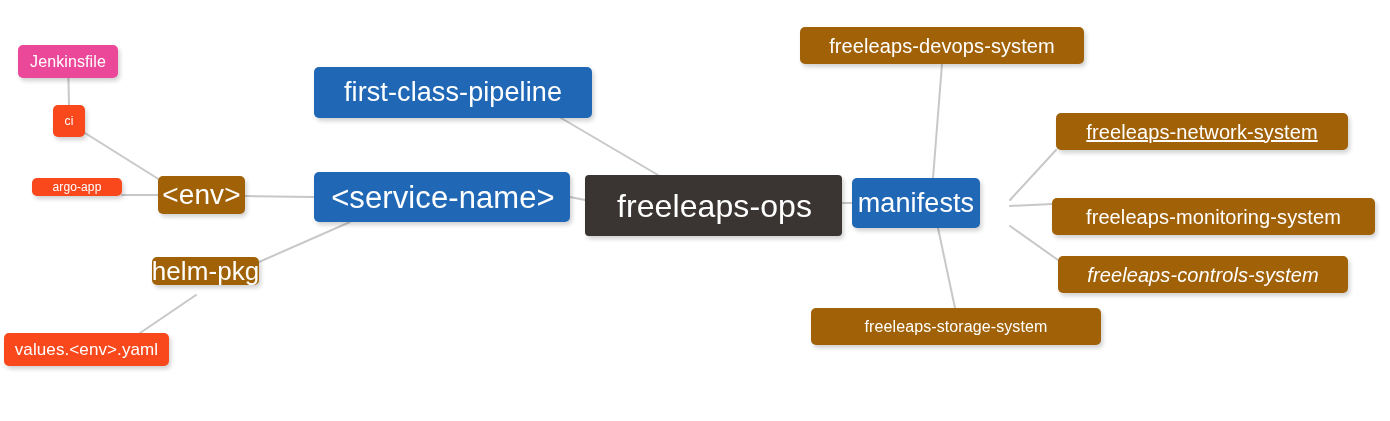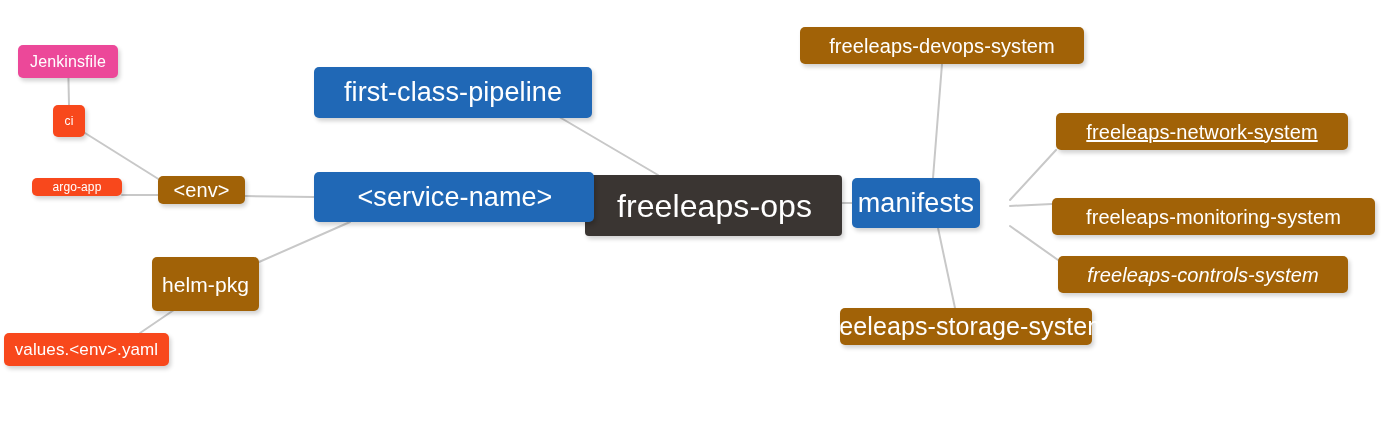--- a/index.html
+++ b/index.html
@@ -60,27 +60,27 @@
       <line x1="842" y1="203" x2="852" y2="203" stroke="#c8c8c8" stroke-width="2" stroke-linecap="round"></line>
       <line x1="942" y1="64" x2="933" y2="178" stroke="#c8c8c8" stroke-width="2" stroke-linecap="round"></line>
       <line x1="1056" y1="150" x2="1010" y2="200" stroke="#c8c8c8" stroke-width="2" stroke-linecap="round"></line>
       <line x1="1052" y1="204" x2="1010" y2="206" stroke="#c8c8c8" stroke-width="2" stroke-linecap="round"></line>
       <line x1="1058" y1="260" x2="1010" y2="226" stroke="#c8c8c8" stroke-width="2" stroke-linecap="round"></line>
       <line x1="955" y1="308" x2="938" y2="228" stroke="#c8c8c8" stroke-width="2" stroke-linecap="round"></line>
     </svg>
   <div id="nodes">
       <div class="node n-root" style="left: 585px; top: 175px; width: 257px; height: 61px; font-size: 32px;">freeleaps-ops</div>
       <div class="node n-blue" style="left: 314px; top: 37px; width: 278px; height: 51px; font-size: 27px; margin-top: 30px;">first-class-pipeline</div>
-      <div class="node n-blue" style="left: 314px; top: 172px; width: 280px; height: 50px; font-size: 27px; padding-left: 12px;">&lt;service-name&gt;</div>
+      <div class="node n-blue" style="left: 314px; top: 172px; width: 256px; height: 50px; font-size: 31px; padding-left: 12px;">&lt;service-name&gt;</div>
       <div class="node n-blue" style="left: 852px; top: 178px; width: 128px; height: 50px; font-size: 27px;">manifests</div>
-      <div class="node n-green" style="left: 158px; top: 176px; width: 87px; height: 28px; font-size: 20px;">&lt;env&gt;</div>
-      <div class="node n-green" style="left: 152px; top: 257px; width: 107px; height: 54px; font-size: 21px;">helm-pkg</div>
+      <div class="node n-green" style="left: 158px; top: 176px; width: 87px; height: 38px; font-size: 28px;">&lt;env&gt;</div>
+      <div class="node n-green" style="left: 152px; top: 257px; width: 107px; height: 28px; font-size: 26px;">helm-pkg</div>
       <div class="node n-green" style="left: 800px; top: 27px; width: 284px; height: 37px; font-size: 20px;">freeleaps-devops-system</div>
       <div class="node n-green" style="left: 1056px; top: 113px; width: 292px; height: 37px; font-size: 20px; text-decoration: underline;">freeleaps-network-system</div>
       <div class="node n-green" style="left: 1052px; top: 186px; width: 323px; height: 37px; font-size: 20px; margin-top: 12px;">freeleaps-monitoring-system</div>
       <div class="node n-green" style="left: 1058px; top: 256px; width: 290px; height: 37px; font-size: 20px; font-style: italic;">freeleaps-controls-system</div>
-      <div class="node n-green" style="left: 840px; top: 308px; width: 252px; height: 37px; font-size: 25px;">freeleaps-storage-system</div>
+      <div class="node n-green" style="left: 811px; top: 308px; width: 290px; height: 37px; font-size: 16px;">freeleaps-storage-system</div>
       <div class="node n-orange" style="left: 18px; top: 25px; width: 100px; height: 33px; font-size: 16px;">Jenkinsfile</div>
       <div class="node n-red" style="left: 53px; top: 105px; width: 32px; height: 32px; font-size: 12px;">ci</div>
       <div class="node n-red" style="left: 32px; top: 178px; width: 90px; height: 18px; font-size: 12px;">argo-app</div>
       <div class="node n-red" style="left: 4px; top: 333px; width: 165px; height: 33px; font-size: 17px;">values.&lt;env&gt;.yaml</div>
     </div>
 </div>
 
 </body></html>

